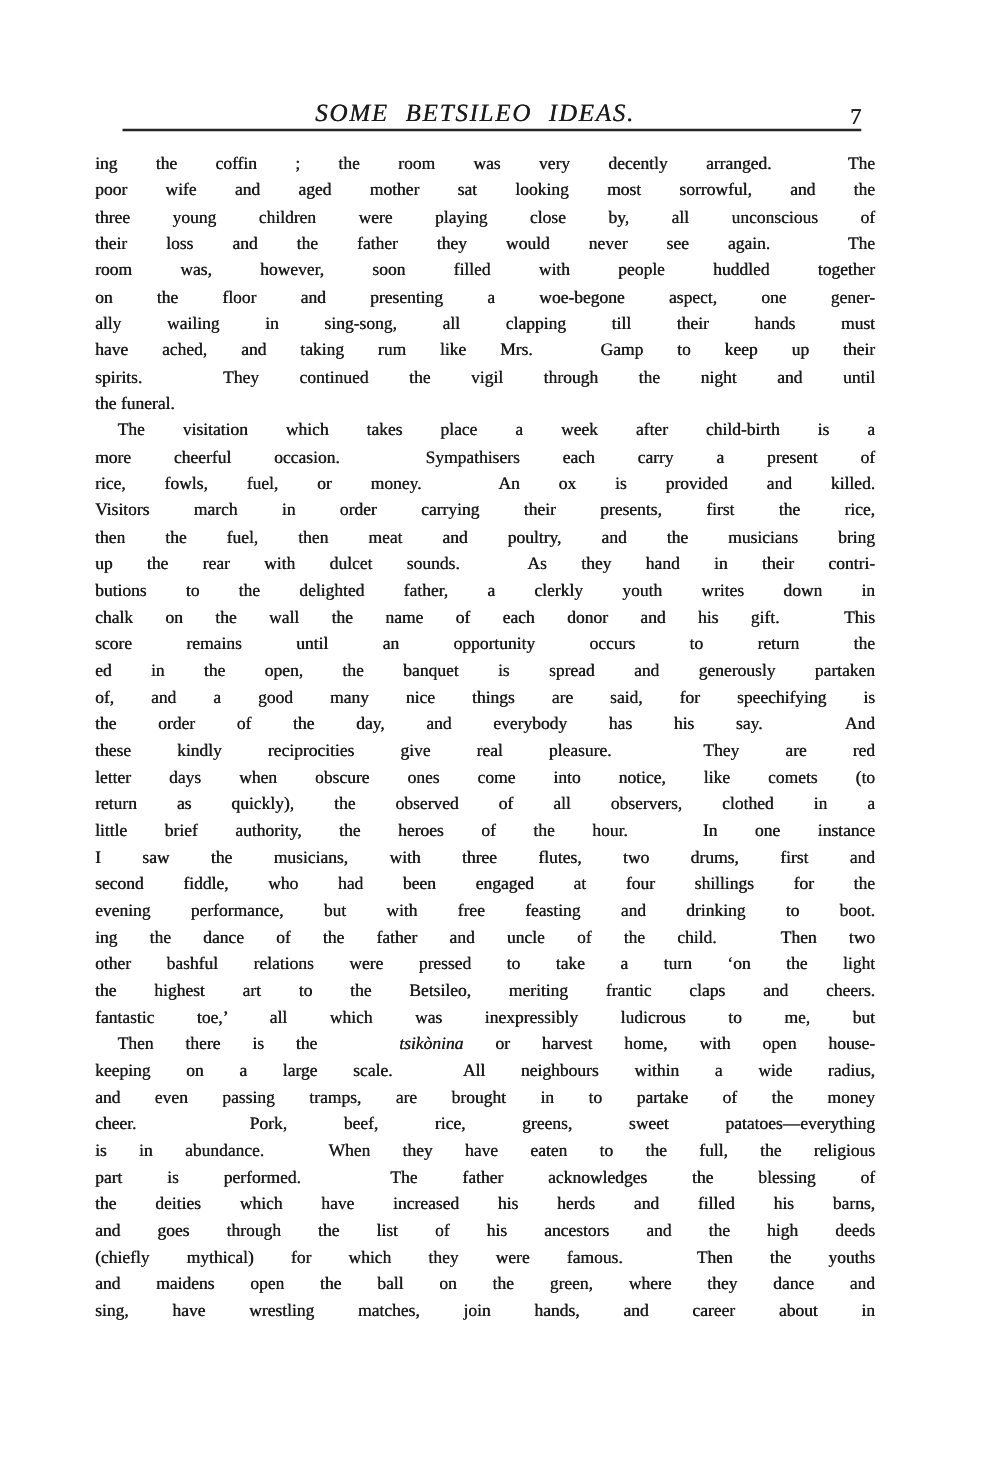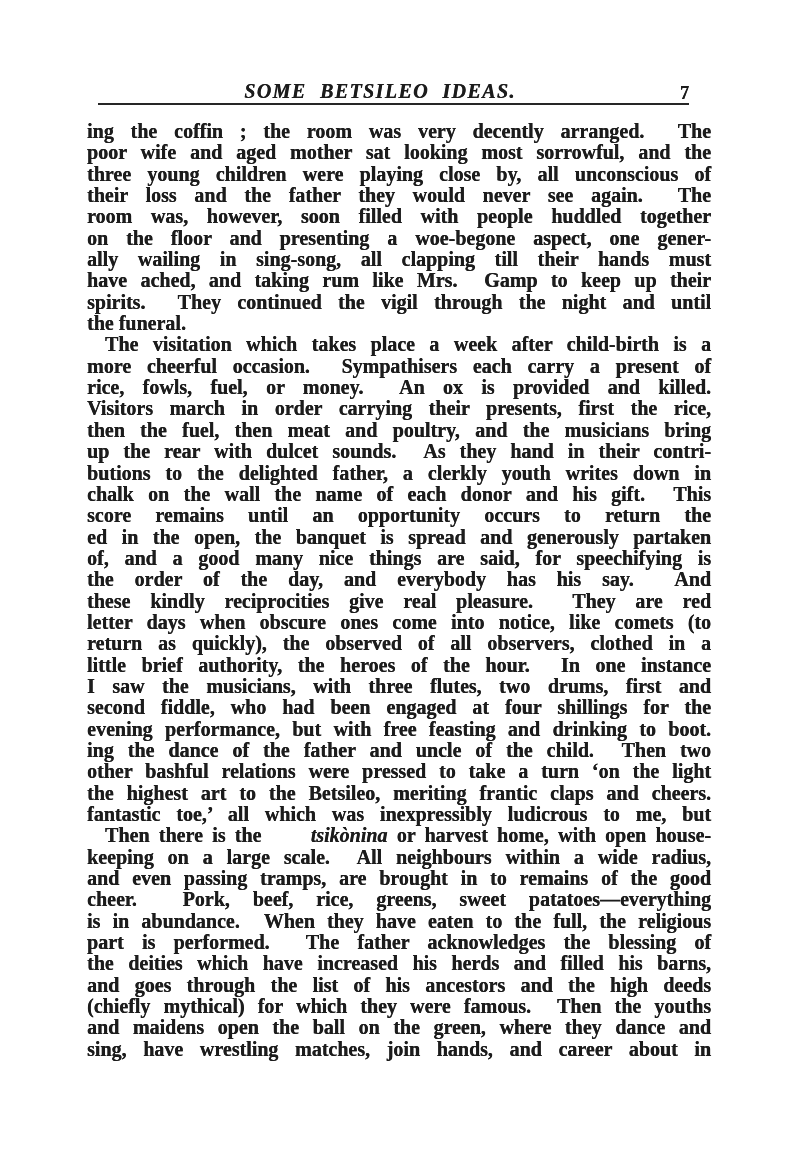--- a/index.html
+++ b/index.html
@@ -7,21 +7,20 @@
     background: #ffffff;
     font-family: "Liberation Serif", "DejaVu Serif", serif;
   }
   .page {
     position: relative;
     width: 798px;
     height: 1170px;
     background: var(--paper, #ffffff);
     color: var(--ink, #1c1c1c);
     overflow: hidden;
-    font-weight: bold;
   }
   
   .header-block {
     position: absolute;
     left: 88px;
     top: 80px;
     width: 624px;
     height: 26px;
   }
   .running-title {
@@ -48,24 +47,24 @@
     position: absolute;
     left: 98px;
     top: 103px;
     width: 591px;
     height: 2px;
     background: #262626;
   }
   
   .text-block {
     position: absolute;
-    left: 87px;
+    left: 76px;
     top: 121px;
     width: 624px;
-    font-size: 20px;
+    font-size: 14px;
     line-height: 21.35px;
     text-shadow: 0.3px 0 0 currentColor;
   }
   .line {
     text-align: justify;
     text-align-last: justify;
     height: 21.35px;
     overflow: visible;
     white-space: nowrap;
   }
@@ -113,21 +112,21 @@
       <div class="line">little brief authority, the heroes of the hour.&nbsp; In one instance</div>
       <div class="line">I saw the musicians, with three flutes, two drums, first and</div>
       <div class="line">second fiddle, who had been engaged at four shillings for the</div>
       <div class="line">evening performance, but with free feasting and drinking to boot.</div>
       <div class="line">ing the dance of the father and uncle of the child.&nbsp; Then two</div>
       <div class="line">other bashful relations were pressed to take a turn ‘on the light</div>
       <div class="line">the highest art to the Betsileo, meriting frantic claps and cheers.</div>
       <div class="line">fantastic toe,’ all which was inexpressibly ludicrous to me, but</div>
       <div class="line indent">Then there is the <i>tsikònina</i> or harvest home, with open house-</div>
       <div class="line">keeping on a large scale.&nbsp; All neighbours within a wide radius,</div>
-      <div class="line">and even passing tramps, are brought in to remains of the good</div>
+      <div class="line">and even passing tramps, are brought in to partake of the money</div>
       <div class="line">cheer.&nbsp; Pork, beef, rice, greens, sweet patatoes—everything</div>
       <div class="line">is in abundance.&nbsp; When they have eaten to the full, the religious</div>
       <div class="line">part is performed.&nbsp; The father acknowledges the blessing of</div>
       <div class="line">the deities which have increased his herds and filled his barns,</div>
       <div class="line">and goes through the list of his ancestors and the high deeds</div>
       <div class="line">(chiefly mythical) for which they were famous.&nbsp; Then the youths</div>
       <div class="line">and maidens open the ball on the green, where they dance and</div>
       <div class="line">sing, have wrestling matches, join hands, and career about in</div>
     </div>
 </div>

